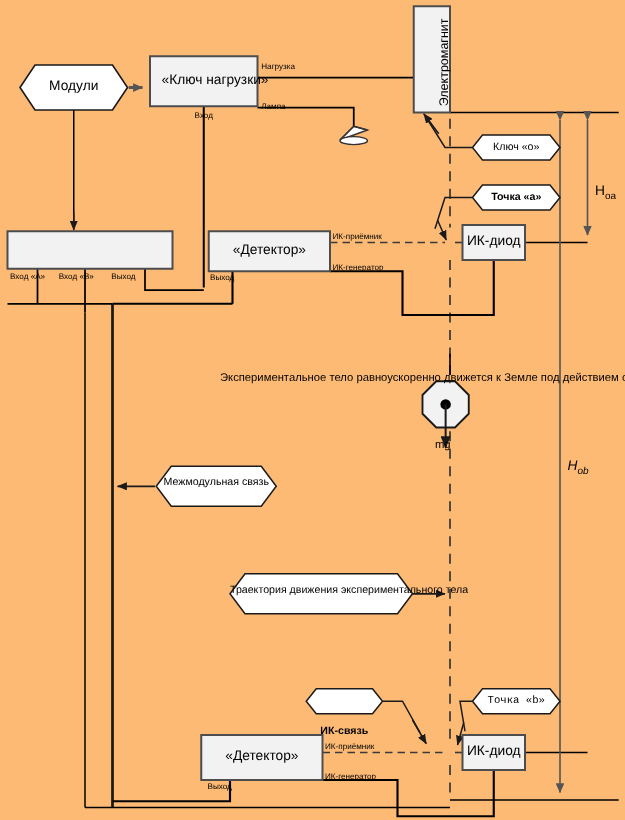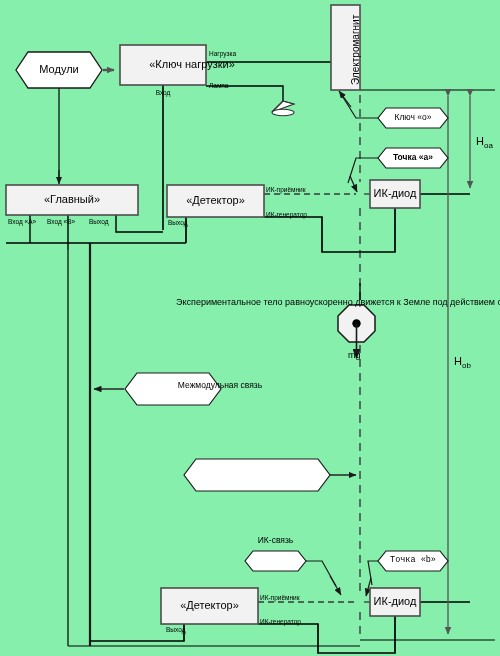--- a/index.html
+++ b/index.html
@@ -1,24 +1,24 @@
 <!DOCTYPE html>
 <html><head>
 <meta charset="utf-8">
 <style>
   html,body{margin:0;padding:0;background:#ffffff;}
   body{font-family:"Liberation Sans","DejaVu Sans",sans-serif;}
-  #stage{position:relative;width:500px;height:656px;background:#86efac;overflow:hidden;}
+  #stage{position:relative;width:500px;height:656px;background:#fdba74;overflow:hidden;}
   #stage svg{position:absolute;left:0;top:0;}
   .lbl{position:absolute;color:#000;white-space:nowrap;line-height:1.15;}
   .boxlbl{font-size:11px;text-align:center;}
   .port{font-size:6.5px;}
   .callout{font-size:8.5px;text-align:center;}
   .note{font-size:9px;text-align:center;line-height:1.35;}
-  .dim{font-size:11px;}
+  .dim{font-size:11px;margin-top:12px;}
   .dim sub{font-size:8px;}
   .vert{font-size:10px;transform-origin:0 0;}
 </style>
 </head>
 <body>
 
 <div id="stage">
 
   <svg width="500" height="656">
     <defs>
@@ -140,58 +140,58 @@
 
     <polygon points="137,373 209,373 221,389 209,405 137,405 125,389" fill="#ffffff" stroke="#1a1a1a" stroke-width="1.2"></polygon>
 
     <polygon points="196,459 318,459 330,475 318,491 196,491 184,475" fill="#ffffff" stroke="#1a1a1a" stroke-width="1.2"></polygon>
 
     <polygon points="253,551 298,551 306,561 298,571 253,571 245,561" fill="#ffffff" stroke="#1a1a1a" stroke-width="1.2"></polygon>
   </svg>
 
   <div class="lbl boxlbl" style="left:16px;top:63px;width:86px;">Модули</div>
 
-  <div class="lbl boxlbl" style="left:120px;top:58px;width:104px;padding-left:20px;">«Ключ нагрузки»</div>
+  <div class="lbl boxlbl" style="left:120px;top:58px;width:104px;">«Ключ нагрузки»</div>
 
   <div class="lbl port" style="left:133px;top:89px;width:60px;text-align:center;">Вход</div>
   <div class="lbl port" style="left:209px;top:50px;">Нагрузка</div>
   <div class="lbl port" style="left:209px;top:82px;">Лампа</div>
 
   <div class="lbl vert" style="left:350px;top:85px;transform:rotate(-90deg);">Электромагнит</div>
 
-  <div class="lbl boxlbl" style="left:6px;top:193px;width:132px;">«Главный»</div>
 
   <div class="lbl port" style="left:8px;top:218px;">Вход «А»</div>
   <div class="lbl port" style="left:47px;top:218px;">Вход «В»</div>
   <div class="lbl port" style="left:89px;top:218px;">Выход</div>
 
   <div class="lbl boxlbl" style="left:167px;top:194px;width:97px;">«Детектор»</div>
   <div class="lbl port" style="left:266px;top:186px;">ИК-приёмник</div>
   <div class="lbl port" style="left:266px;top:211px;">ИК-генератор</div>
   <div class="lbl port" style="left:168px;top:219px;">Выход</div>
 
   <div class="lbl boxlbl" style="left:370px;top:187px;width:50px;">ИК-диод</div>
 
   <div class="lbl callout" style="left:378px;top:113px;width:70px;">Ключ «о»</div>
   <div class="lbl callout" style="left:378px;top:153px;width:70px;font-weight:bold;">Точка «а»</div>
   <div class="lbl callout" style="left:378px;top:556px;width:70px;font-family:Liberation Mono, monospace;">Точка «b»</div>
 
   <div class="lbl note" style="left:176px;top:296px;width:150px;">Экспериментальное тело равноускоренно движется к Земле под действием силы тяготения</div>
 
   <div class="lbl" style="left:348px;top:350px;font-size:9px;">mg</div>
 
-  <div class="lbl callout" style="left:125px;top:381px;width:96px;margin-left:47px;">Межмодульная связь</div>
+  <div class="lbl callout" style="left:125px;top:381px;width:96px;">Межмодульная связь</div>
 
+  <div class="lbl callout" style="left:184px;top:467px;width:146px;">Траектория движения экспериментального тела</div>
 
-  <div class="lbl callout" style="left:245px;top:536px;width:61px;">ИК-связь</div>
+  <div class="lbl callout" style="left:245px;top:580px;width:61px;font-weight:bold;">ИК-связь</div>
 
   <div class="lbl boxlbl" style="left:161px;top:599px;width:97px;">«Детектор»</div>
   <div class="lbl port" style="left:260px;top:594px;">ИК-приёмник</div>
   <div class="lbl port" style="left:260px;top:618px;">ИК-генератор</div>
   <div class="lbl port" style="left:166px;top:626px;">Выход</div>
 
   <div class="lbl boxlbl" style="left:370px;top:595px;width:50px;">ИК-диод</div>
 
   <div class="lbl dim" style="left:476px;top:135px;"><span>H</span><sub>oa</sub></div>
 
-  <div class="lbl dim" style="left:454px;top:355px;"><span>H</span><sub>ob</sub></div>
+  <div class="lbl dim" style="left:454px;top:355px;font-style:italic;"><span>H</span><sub>ob</sub></div>
 
 </div>
 
 </body></html>

